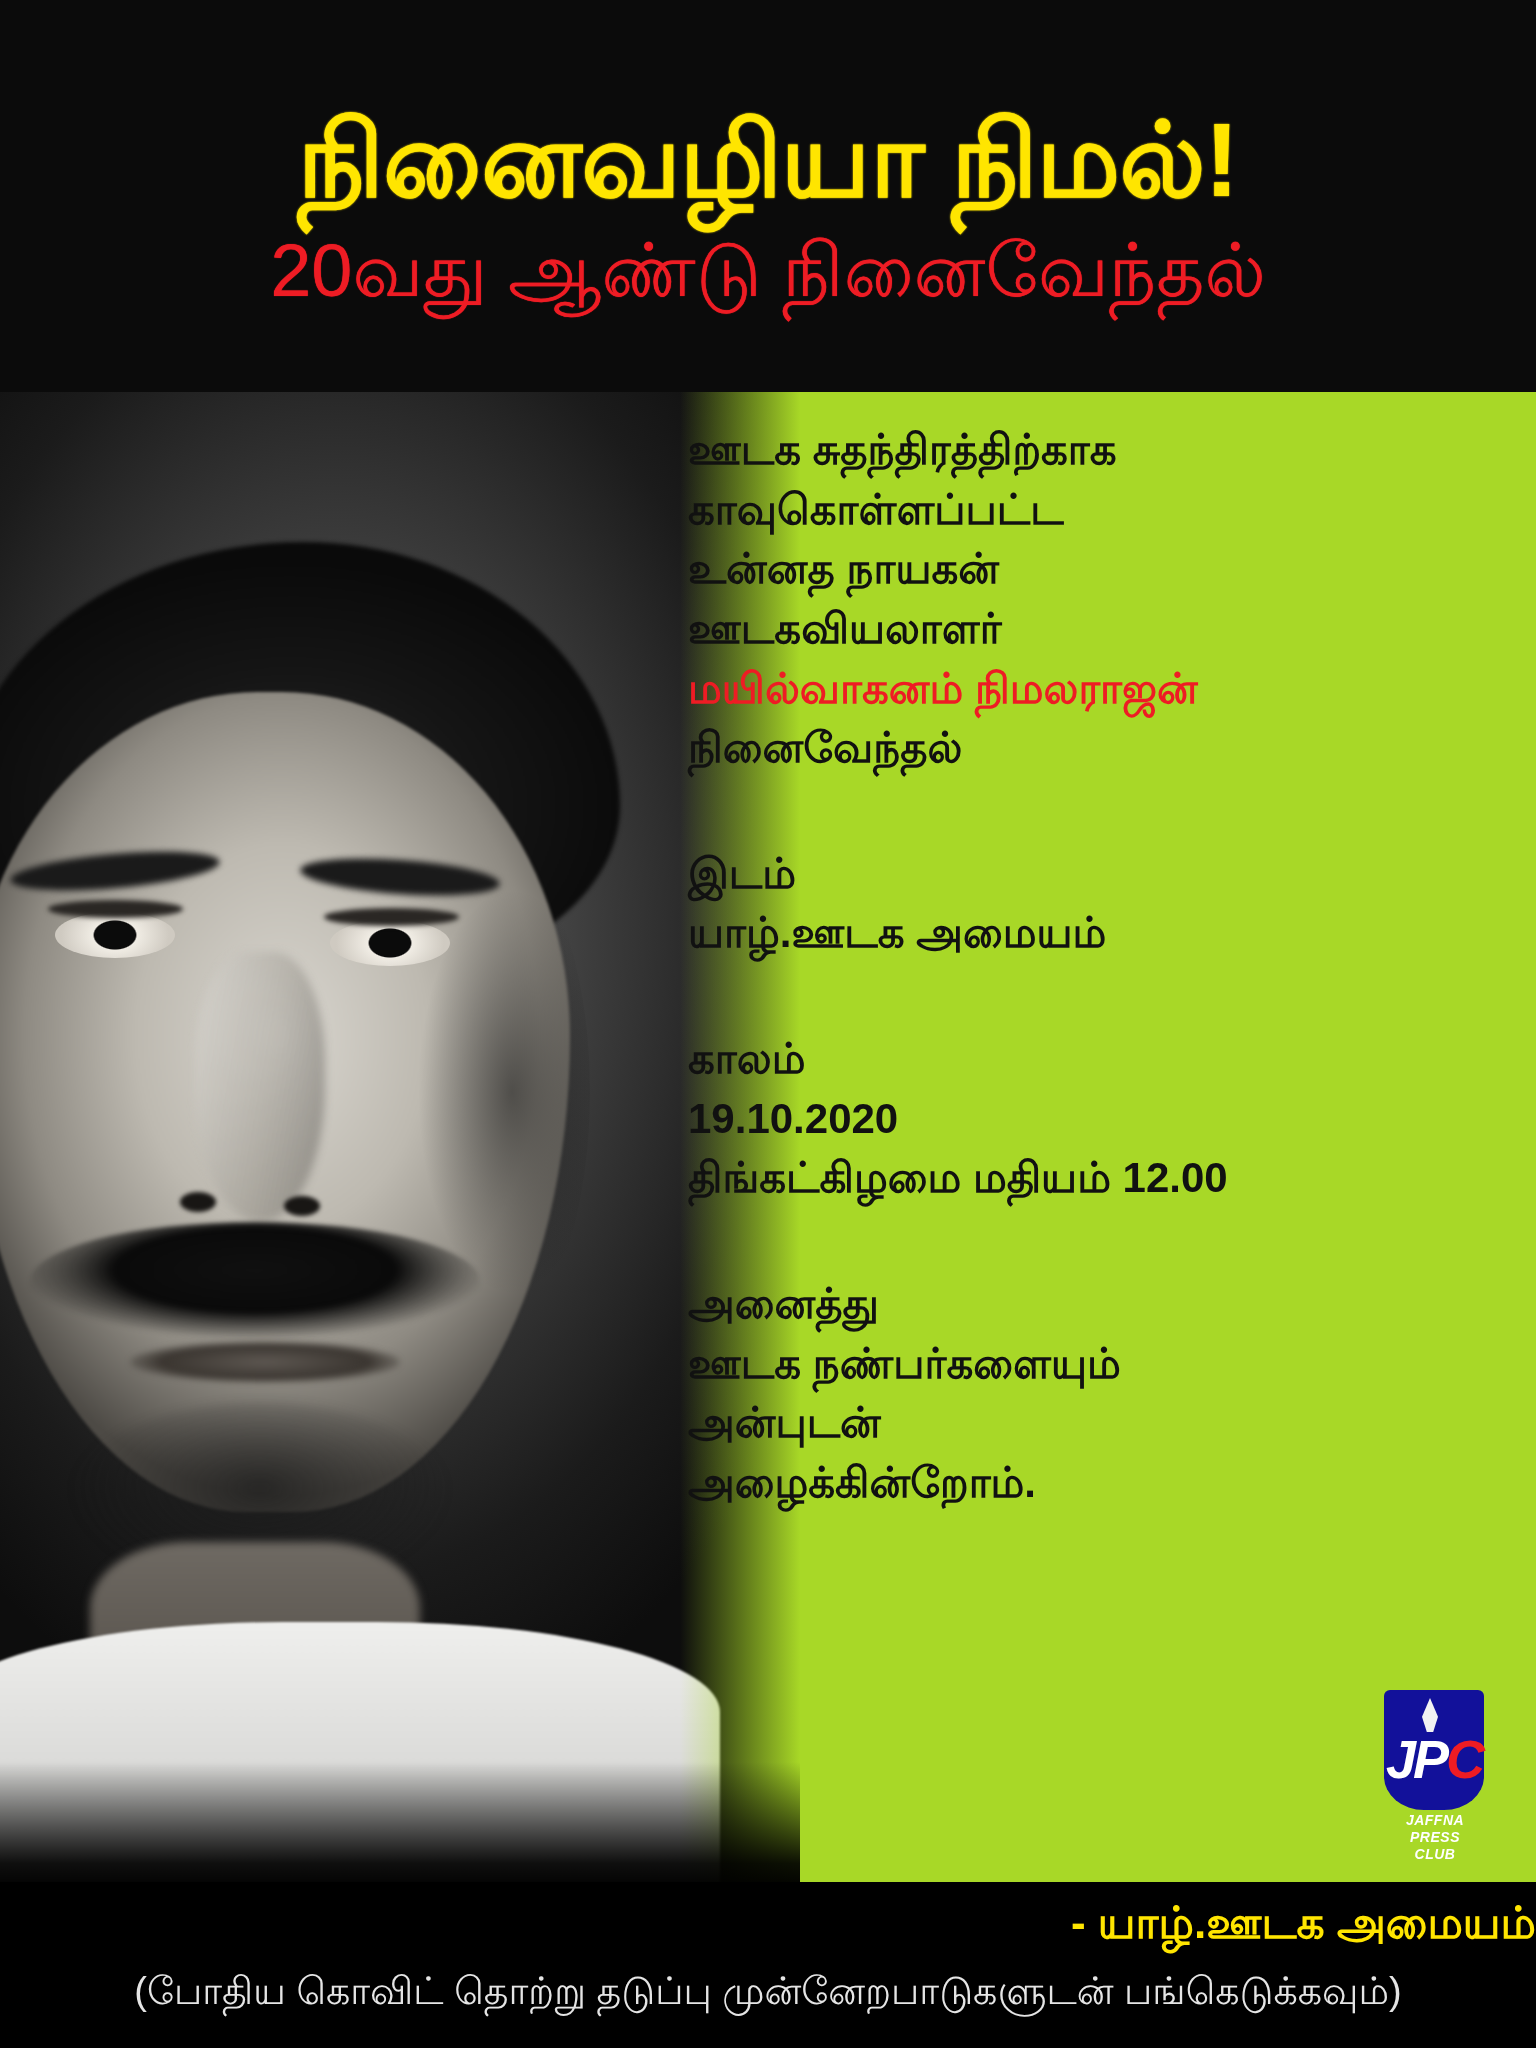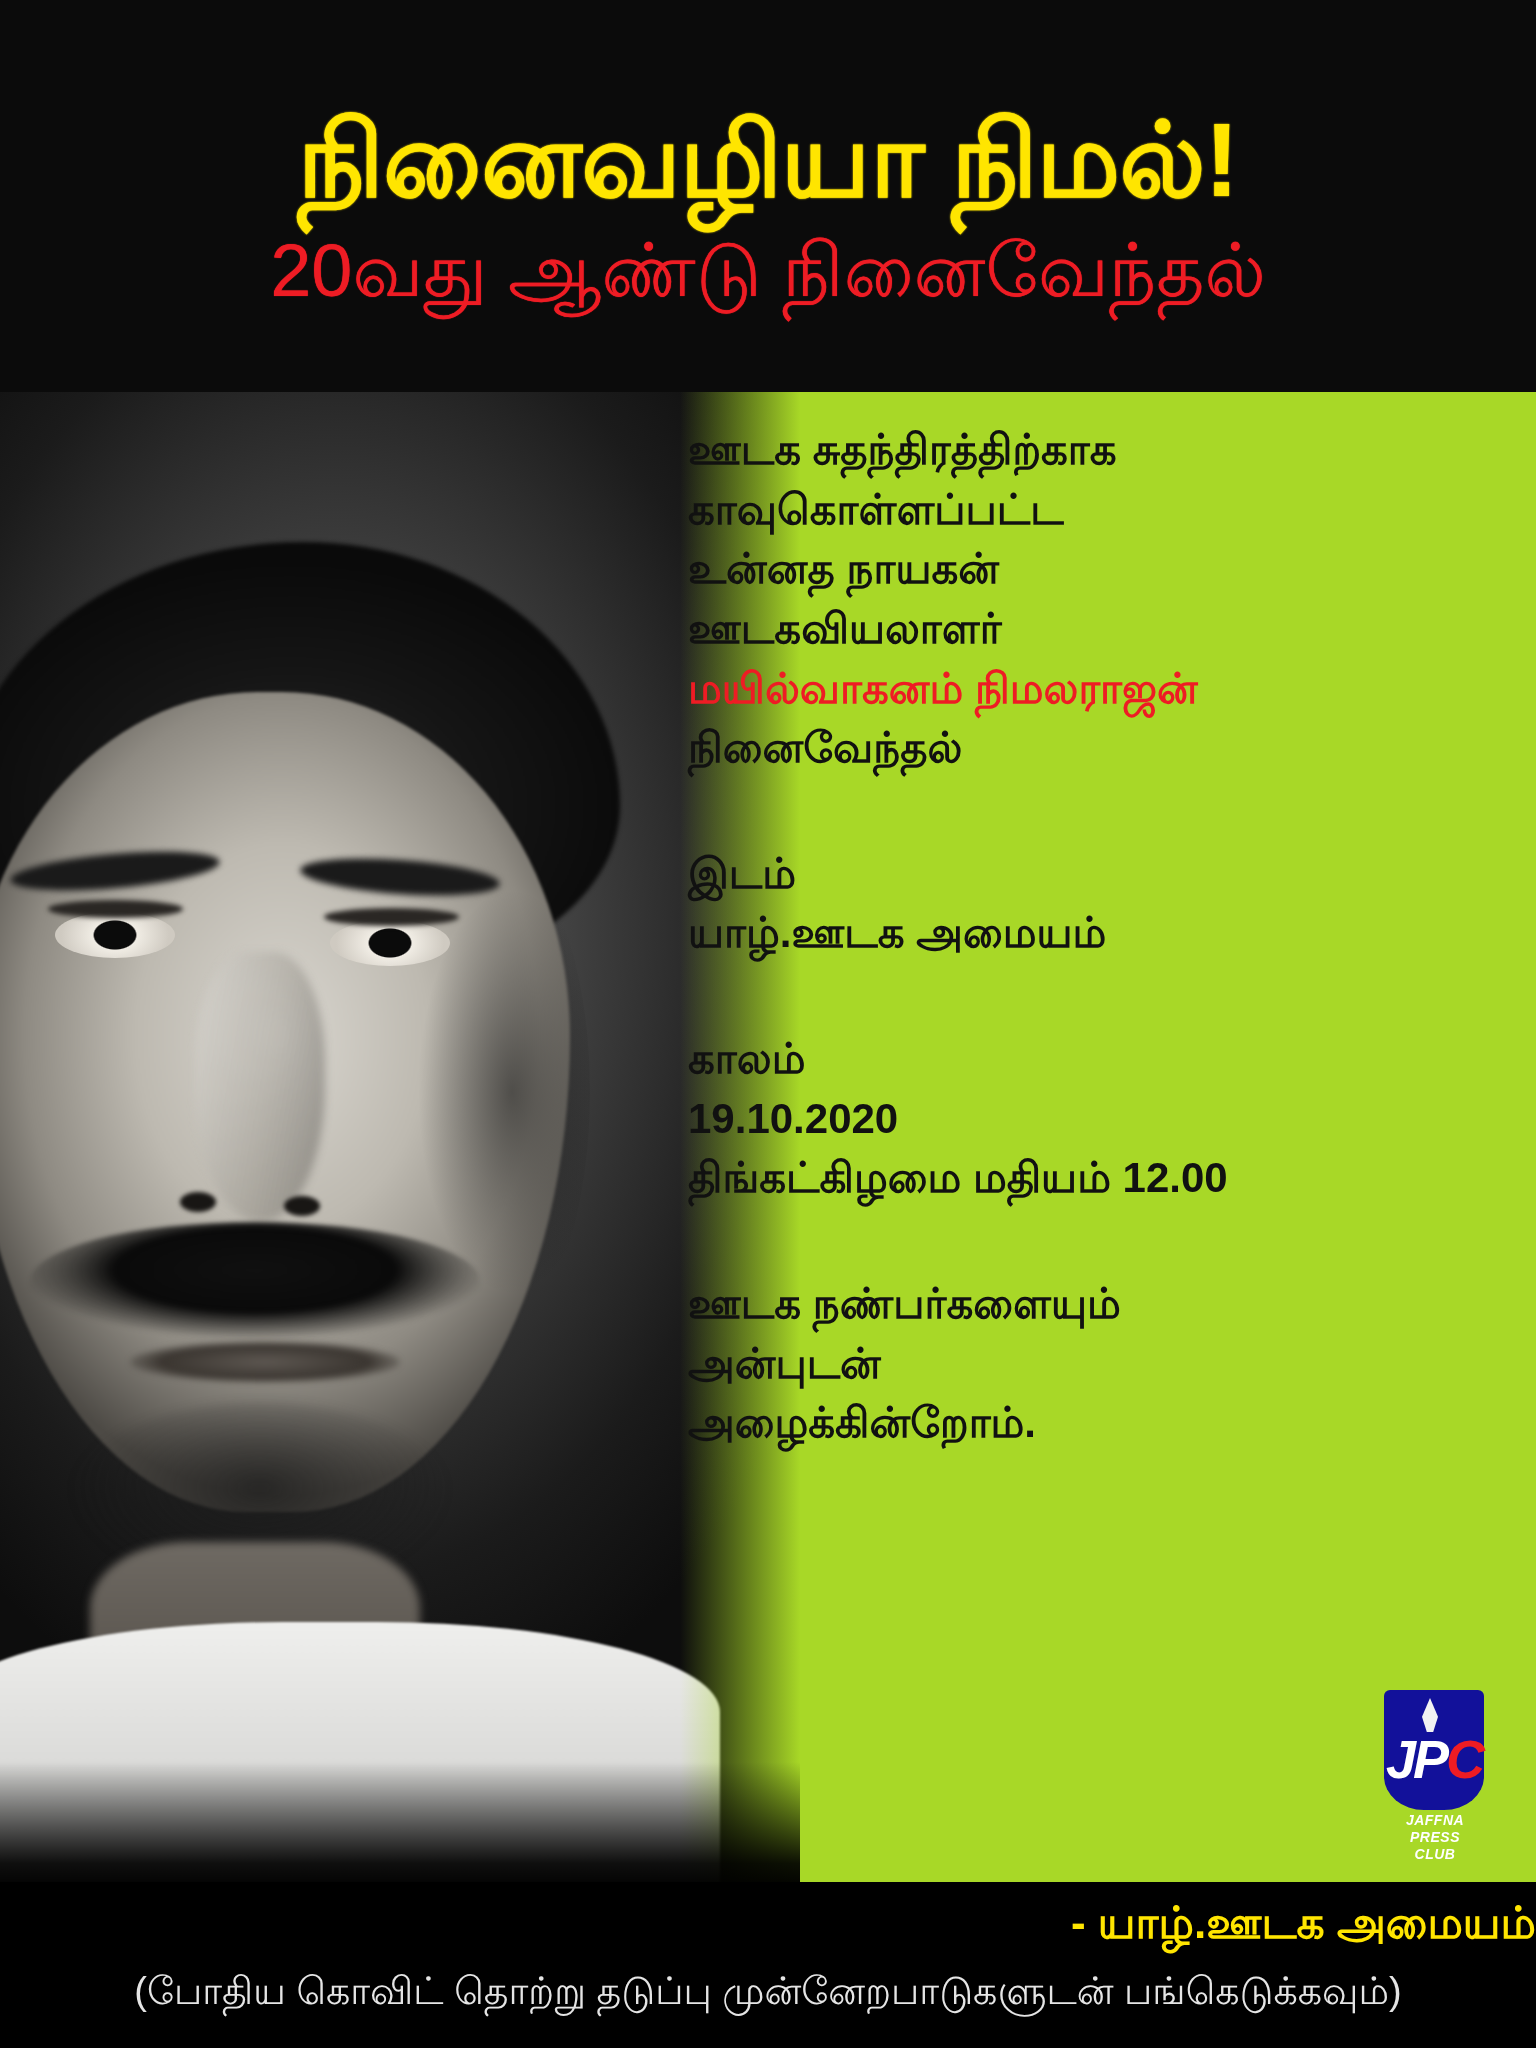--- a/index.html
+++ b/index.html
@@ -400,20 +400,21 @@
 
     <div class="blk">
       <div class="ln">காலம்</div>
       <div class="ln">19.10.2020</div>
       <div class="ln">திங்கட்கிழமை மதியம் 12.00</div>
     </div>
 
     <div class="gap-md"></div>
 
     <div class="blk">
+      <div class="ln">அனைத்து</div>
       <div class="ln">ஊடக நண்பர்களையும்</div>
       <div class="ln">அன்புடன்</div>
       <div class="ln">அழைக்கின்றோம்.</div>
     </div>
 
   </div>
 
   <div class="logo">
     <div class="shield"></div>
     <div class="flame"></div>

